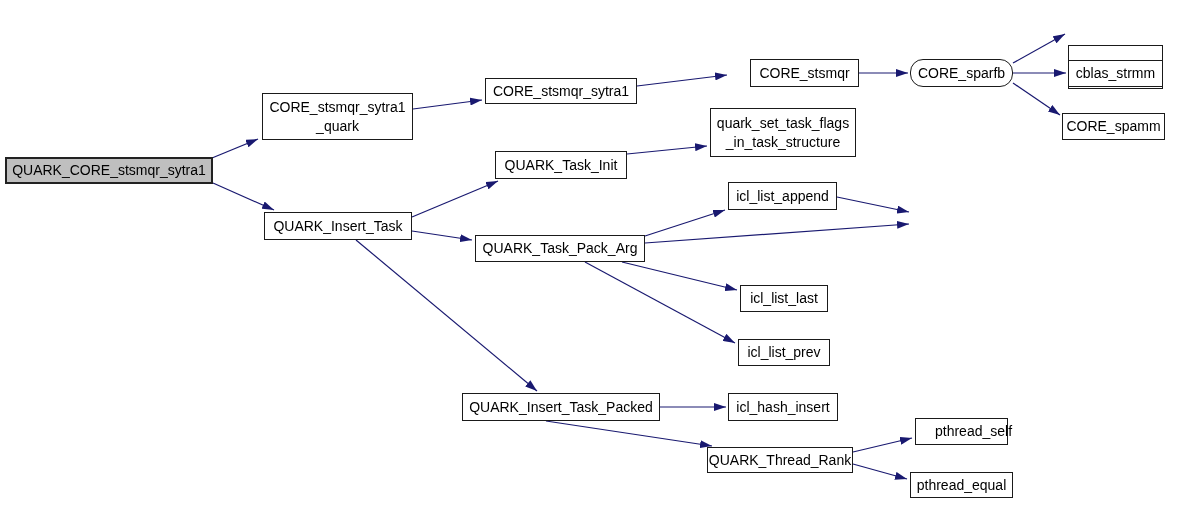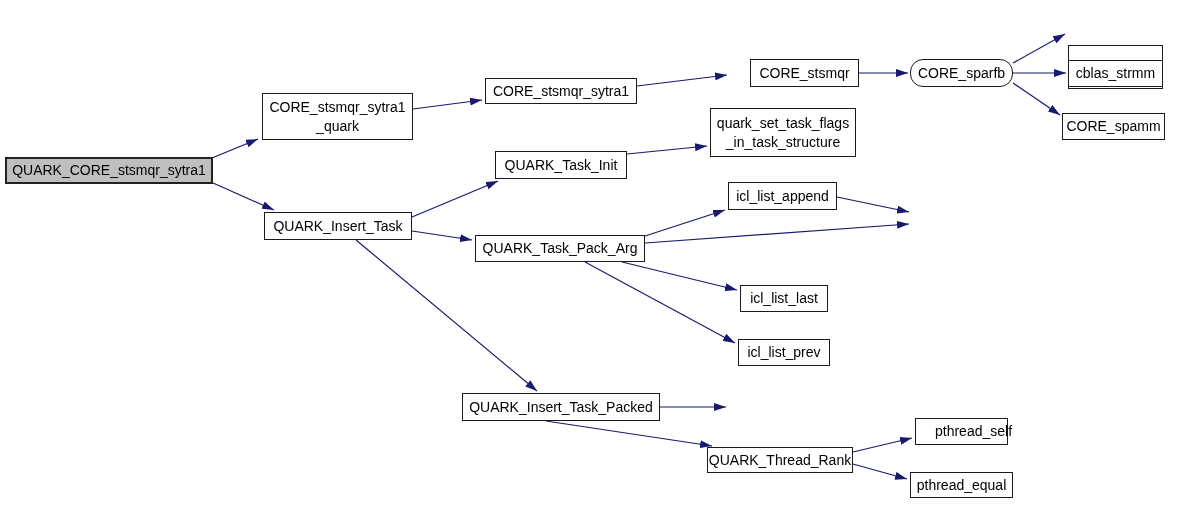--- a/index.html
+++ b/index.html
@@ -86,16 +86,17 @@
 _in_task_structure</span></div>
     <div class="node" style="left: 910px; top: 59px; width: 103px; height: 28px; border-radius: 13px;"><span>CORE_sparfb</span></div>
     <div class="node" style="left: 1068px; top: 5px; width: 95px; height: 44px; margin-top: 40px;"><span>cblas_saxpy</span></div>
     <div class="node" style="left: 1068px; top: 60px; width: 95px; height: 27px;"><span>cblas_strmm</span></div>
     <div class="node" style="left: 1062px; top: 113px; width: 103px; height: 27px;"><span>CORE_spamm</span></div>
     <div class="node" style="left: 728px; top: 182px; width: 109px; height: 28px;"><span>icl_list_append</span></div>
     <div class="node" style="left: 475px; top: 235px; width: 170px; height: 27px;"><span>QUARK_Task_Pack_Arg</span></div>
     <div class="node" style="left: 740px; top: 285px; width: 88px; height: 27px;"><span>icl_list_last</span></div>
     <div class="node" style="left: 738px; top: 339px; width: 92px; height: 27px;"><span>icl_list_prev</span></div>
     <div class="node" style="left: 462px; top: 393px; width: 198px; height: 28px;"><span>QUARK_Insert_Task_Packed</span></div>
+    <div class="node" style="left: 728px; top: 393px; width: 110px; height: 28px;"><span>icl_hash_insert</span></div>
     <div class="node" style="left: 707px; top: 447px; width: 146px; height: 26px;"><span>QUARK_Thread_Rank</span></div>
     <div class="node" style="left: 915px; top: 418px; width: 93px; height: 27px; padding-left: 24px;"><span>pthread_self</span></div>
     <div class="node" style="left: 910px; top: 472px; width: 103px; height: 26px;"><span>pthread_equal</span></div>
   </div>
 
 </body></html>

